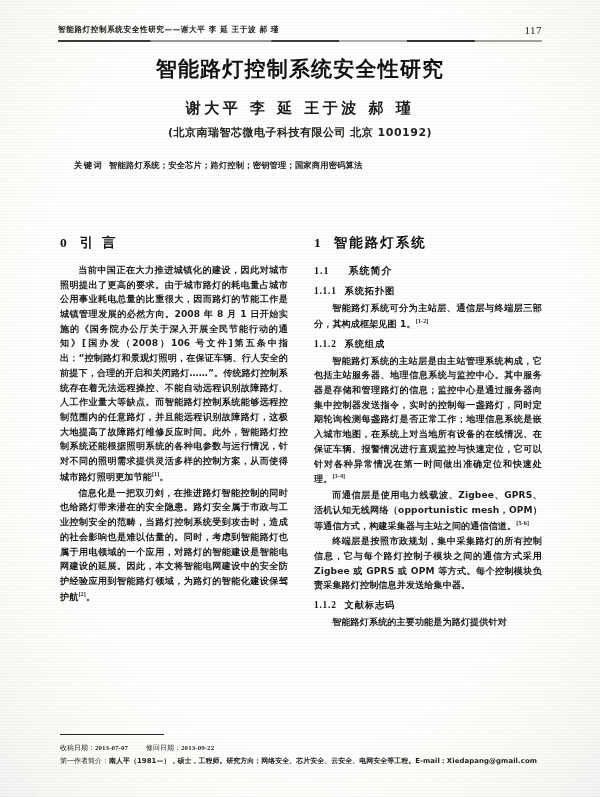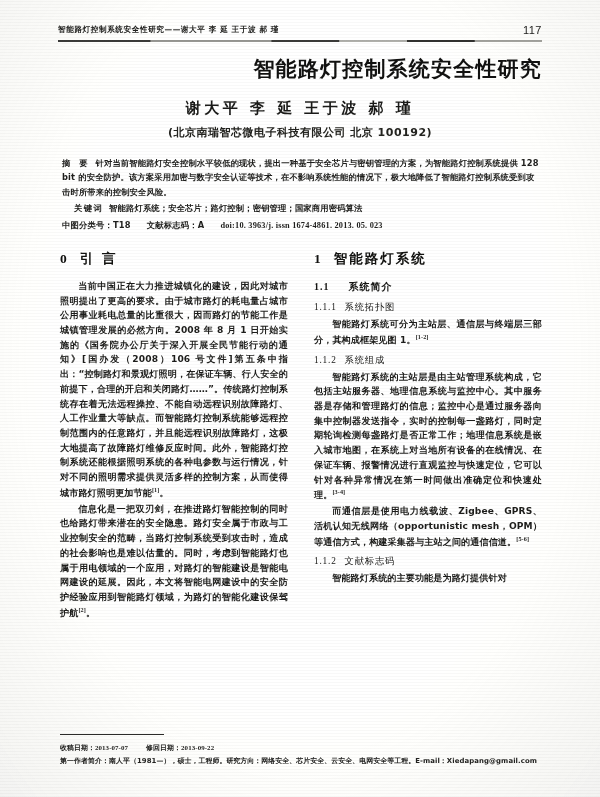--- a/index.html
+++ b/index.html
@@ -55,21 +55,21 @@
     font-size: 7.6px;
     letter-spacing: 0.6px;
     color: #20201e;
     white-space: nowrap;
     transform: scaleY(1.05);
     font-weight: 600;
   }
   .runhead-page {
     font-size: 11px;
     color: #1c1c1a;
-    font-family: Liberation Sans, sans-serif;
+    font-family: Liberation Serif, serif;
     letter-spacing: 0.5px;
   }
   .runrule {
     position: absolute;
     left: 58px;
     top: 40px;
     width: 484px;
     height: 1.6px;
     background: linear-gradient(to right,
        #2a2a28 0%, #2a2a28 19%,
@@ -89,21 +89,20 @@
     width: 484px;
     text-align: center;
   }
   .doc-title {
     font-size: 21px;
     font-weight: 700;
     letter-spacing: 1.2px;
     color: #111110;
     line-height: 1.3;
     font-family: "DejaVu Sans", "Liberation Sans", sans-serif;
-    text-align: right;
   }
   .authors {
     margin-top: 16px;
     font-size: 15px;
     font-weight: 700;
     letter-spacing: 3.5px;
     color: #1a1a18;
   }
   .affiliation {
     margin-top: 7px;
@@ -150,21 +149,21 @@
     font-weight: 700;
     letter-spacing: 0.2px;
   }
   .cls-gap { display: inline-block; width: 16px; }
   .mono-ish { font-family: "Liberation Serif", serif; font-weight: 600; }
 
   
   .columns {
     position: absolute;
     left: 60px;
-    top: 248px;
+    top: 232px;
     width: 482px;
     height: 478px;
     display: flex;
     gap: 26px;
   }
   .col {
     width: 228px;
     font-size: 9.1px;
     line-height: 1.62;
     color: #1d1d1b;
@@ -181,21 +180,21 @@
   .h2 {
     font-size: 10px;
     font-weight: 700;
     letter-spacing: 1px;
     margin: 6px 0 3px 0;
     color: #151513;
   }
   .h2 .num { margin-right: 19px; font-family: "Liberation Serif", serif; }
   .h3 {
     font-size: 9.3px;
-    font-weight: 400;
+    font-weight: 700;
     letter-spacing: 0.8px;
     margin: 4px 0 2px 0;
     color: #171715;
   }
   .h3 .num { margin-right: 8px; font-family: "Liberation Serif", serif; }
   p.para {
     margin: 0 0 1px 0;
     text-indent: 2em;
     text-align: justify;
     text-justify: inter-ideograph;
@@ -221,21 +220,21 @@
     left: 60px;
     top: 742px;
     width: 482px;
     font-size: 6.9px;
     line-height: 1.85;
     color: #222220;
     letter-spacing: 0.1px;
     font-weight: 600;
   }
   .foot-line { white-space: nowrap; }
-  .foot-lead { font-weight: 700; }
+  .foot-lead { font-weight: 400; }
   .foot-gap { display: inline-block; width: 18px; }
 
   
   .noise {
     position: absolute;
     inset: 0;
     pointer-events: none;
     opacity: 0.055;
     background-image:
       repeating-linear-gradient(0deg, rgba(0,0,0,0.5) 0 1px, rgba(255,255,255,0) 1px 3px);
@@ -254,28 +253,22 @@
   </div>
   <div class="runrule"></div>
 
   <div class="title-block">
     <div class="doc-title">智能路灯控制系统安全性研究</div>
     <div class="authors">谢大平  李  延  王于波  郝  瑾</div>
     <div class="affiliation">(北京南瑞智芯微电子科技有限公司  北京 100192)</div>
   </div>
 
   <div class="abstract-block">
-    <div class="abs-row">
-      <span class="abs-lead">摘  要</span><span class="abs-body">针对当前智能路灯安全控制水平较低的现状，提出一种基于安全芯片与密钥管理的方案，为智能路灯控制系统提供 128 bit 的安全防护。该方案采用加密与数字安全认证等技术，在不影响系统性能的情况下，极大地降低了智能路灯控制系统受到攻击时所带来的控制安全风险。</span>
-    </div>
     <div class="abs-row kw-row">
       <span class="kw-lead">关键词</span><span>智能路灯系统；安全芯片；路灯控制；密钥管理；国家商用密码算法</span>
-    </div>
-    <div class="abs-row cls-row">
-      <span>中图分类号：T18</span><span class="cls-gap"></span><span>文献标志码：A</span><span class="cls-gap"></span><span class="mono-ish">doi:10. 3963/j. issn 1674-4861. 2013. 05. 023</span>
     </div>
   </div>
 
   <div class="columns">
 
     <div class="col">
       <div class="h1">
         <span class="num">0</span><span>引  言</span>
       </div>
       <p class="para"><span>当前中国正在大力推进城镇化的建设，因此对城市照明提出了更高的要求。由于城市路灯的耗电量占城市公用事业耗电总量的比重很大，因而路灯的节能工作是城镇管理发展的必然方向。2008 年 8 月 1 日开始实施的《国务院办公厅关于深入开展全民节能行动的通知》[国办发（2008）106 号文件]第五条中指出：“控制路灯和景观灯照明，在保证车辆、行人安全的前提下，合理的开启和关闭路灯……”。传统路灯控制系统存在着无法远程操控、不能自动远程识别故障路灯、人工作业量大等缺点。而智能路灯控制系统能够远程控制范围内的任意路灯，并且能远程识别故障路灯，这极大地提高了故障路灯维修反应时间。此外，智能路灯控制系统还能根据照明系统的各种电参数与运行情况，针对不同的照明需求提供灵活多样的控制方案，从而使得城市路灯照明更加节能</span><sup class="ref">[1]</sup>。</p>
@@ -291,20 +284,21 @@
       </div>
       <div class="h3">
         <span class="num">1.1.1</span><span>系统拓扑图</span>
       </div>
       <p class="para"><span>智能路灯系统可分为主站层、通信层与终端层三部分，其构成框架见图 1。</span><sup class="ref">[1-2]</sup></p>
       <div class="h3">
         <span class="num">1.1.2</span><span>系统组成</span>
       </div>
       <p class="para"><span>智能路灯系统的主站层是由主站管理系统构成，它包括主站服务器、地理信息系统与监控中心。其中服务器是存储和管理路灯的信息；监控中心是通过服务器向集中控制器发送指令，实时的控制每一盏路灯，同时定期轮询检测每盏路灯是否正常工作；地理信息系统是嵌入城市地图，在系统上对当地所有设备的在线情况、在保证车辆、报警情况进行直观监控与快速定位，它可以针对各种异常情况在第一时间做出准确定位和快速处理。</span><sup class="ref">[3-4]</sup></p>
       <p class="para"><span>而通信层是使用电力线载波、Zigbee、GPRS、活机认知无线网络（opportunistic mesh，OPM）等通信方式，构建采集器与主站之间的通信信道。</span><sup class="ref">[5-6]</sup></p>
+      <p class="para"><span>终端层是按照市政规划，集中采集路灯的所有控制信息，它与每个路灯控制子模块之间的通信方式采用 Zigbee 或 GPRS 或 OPM 等方式。每个控制模块负责采集路灯控制信息并发送给集中器。</span></p>
       <div class="h3">
         <span class="num">1.1.2</span><span>文献标志码</span>
       </div>
       <p class="para"><span>智能路灯系统的主要功能是为路灯提供针对</span></p>
     </div>
   </div>
 
   <div class="foot-rule"></div>
   <div class="footer">
     <div class="foot-line">

